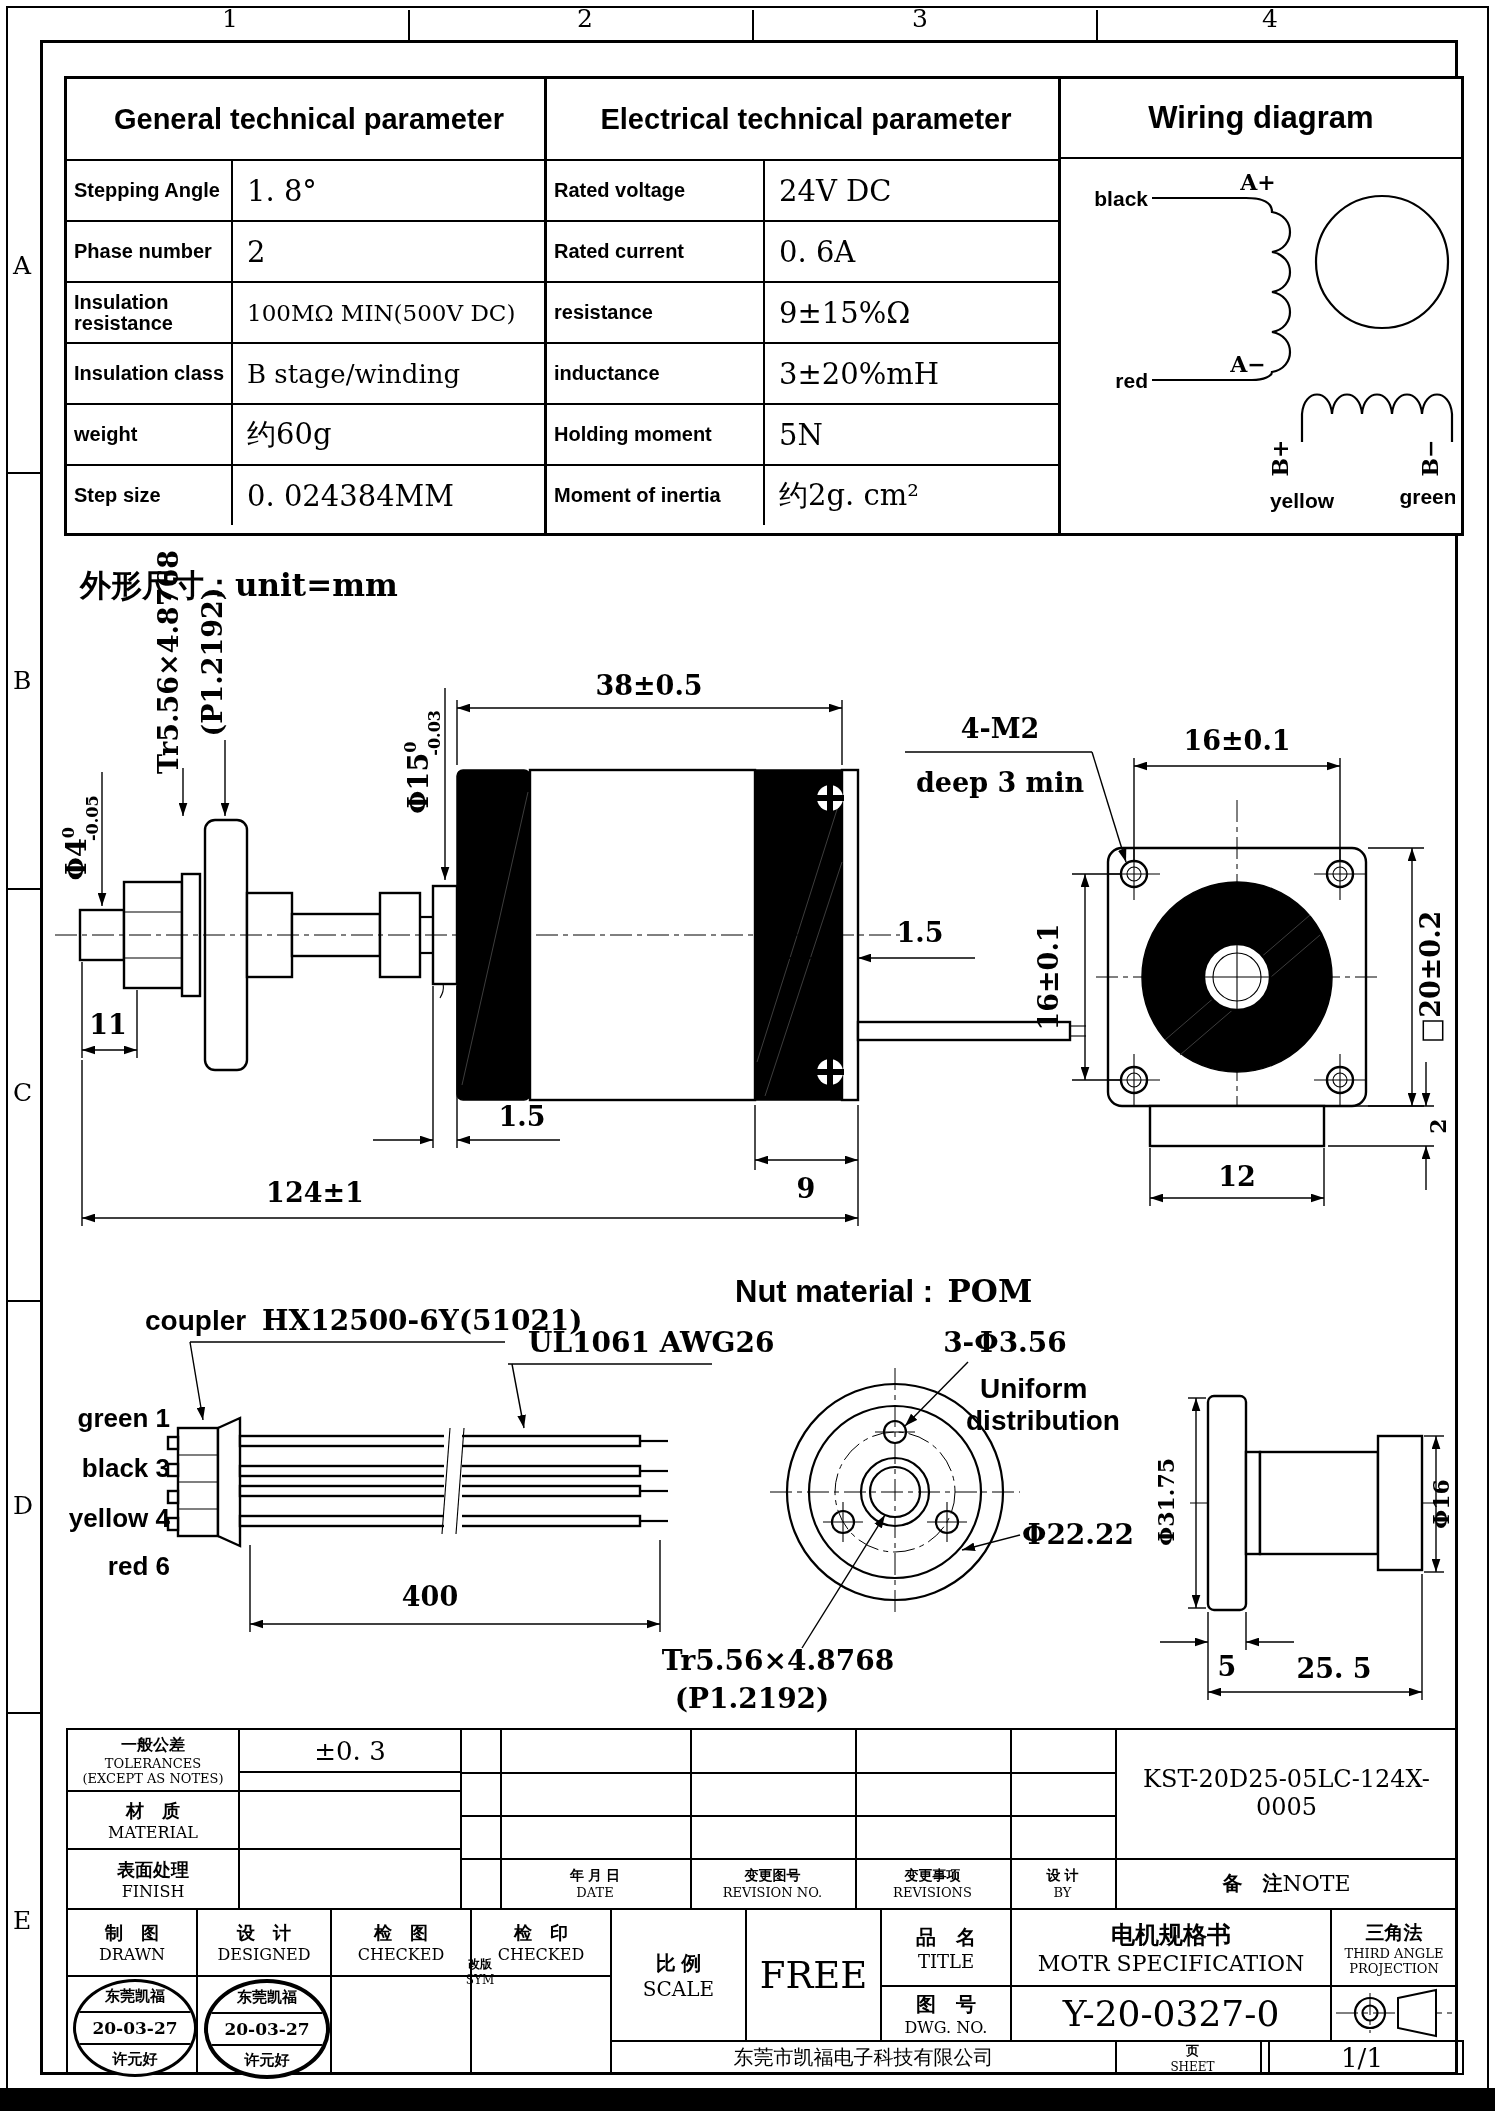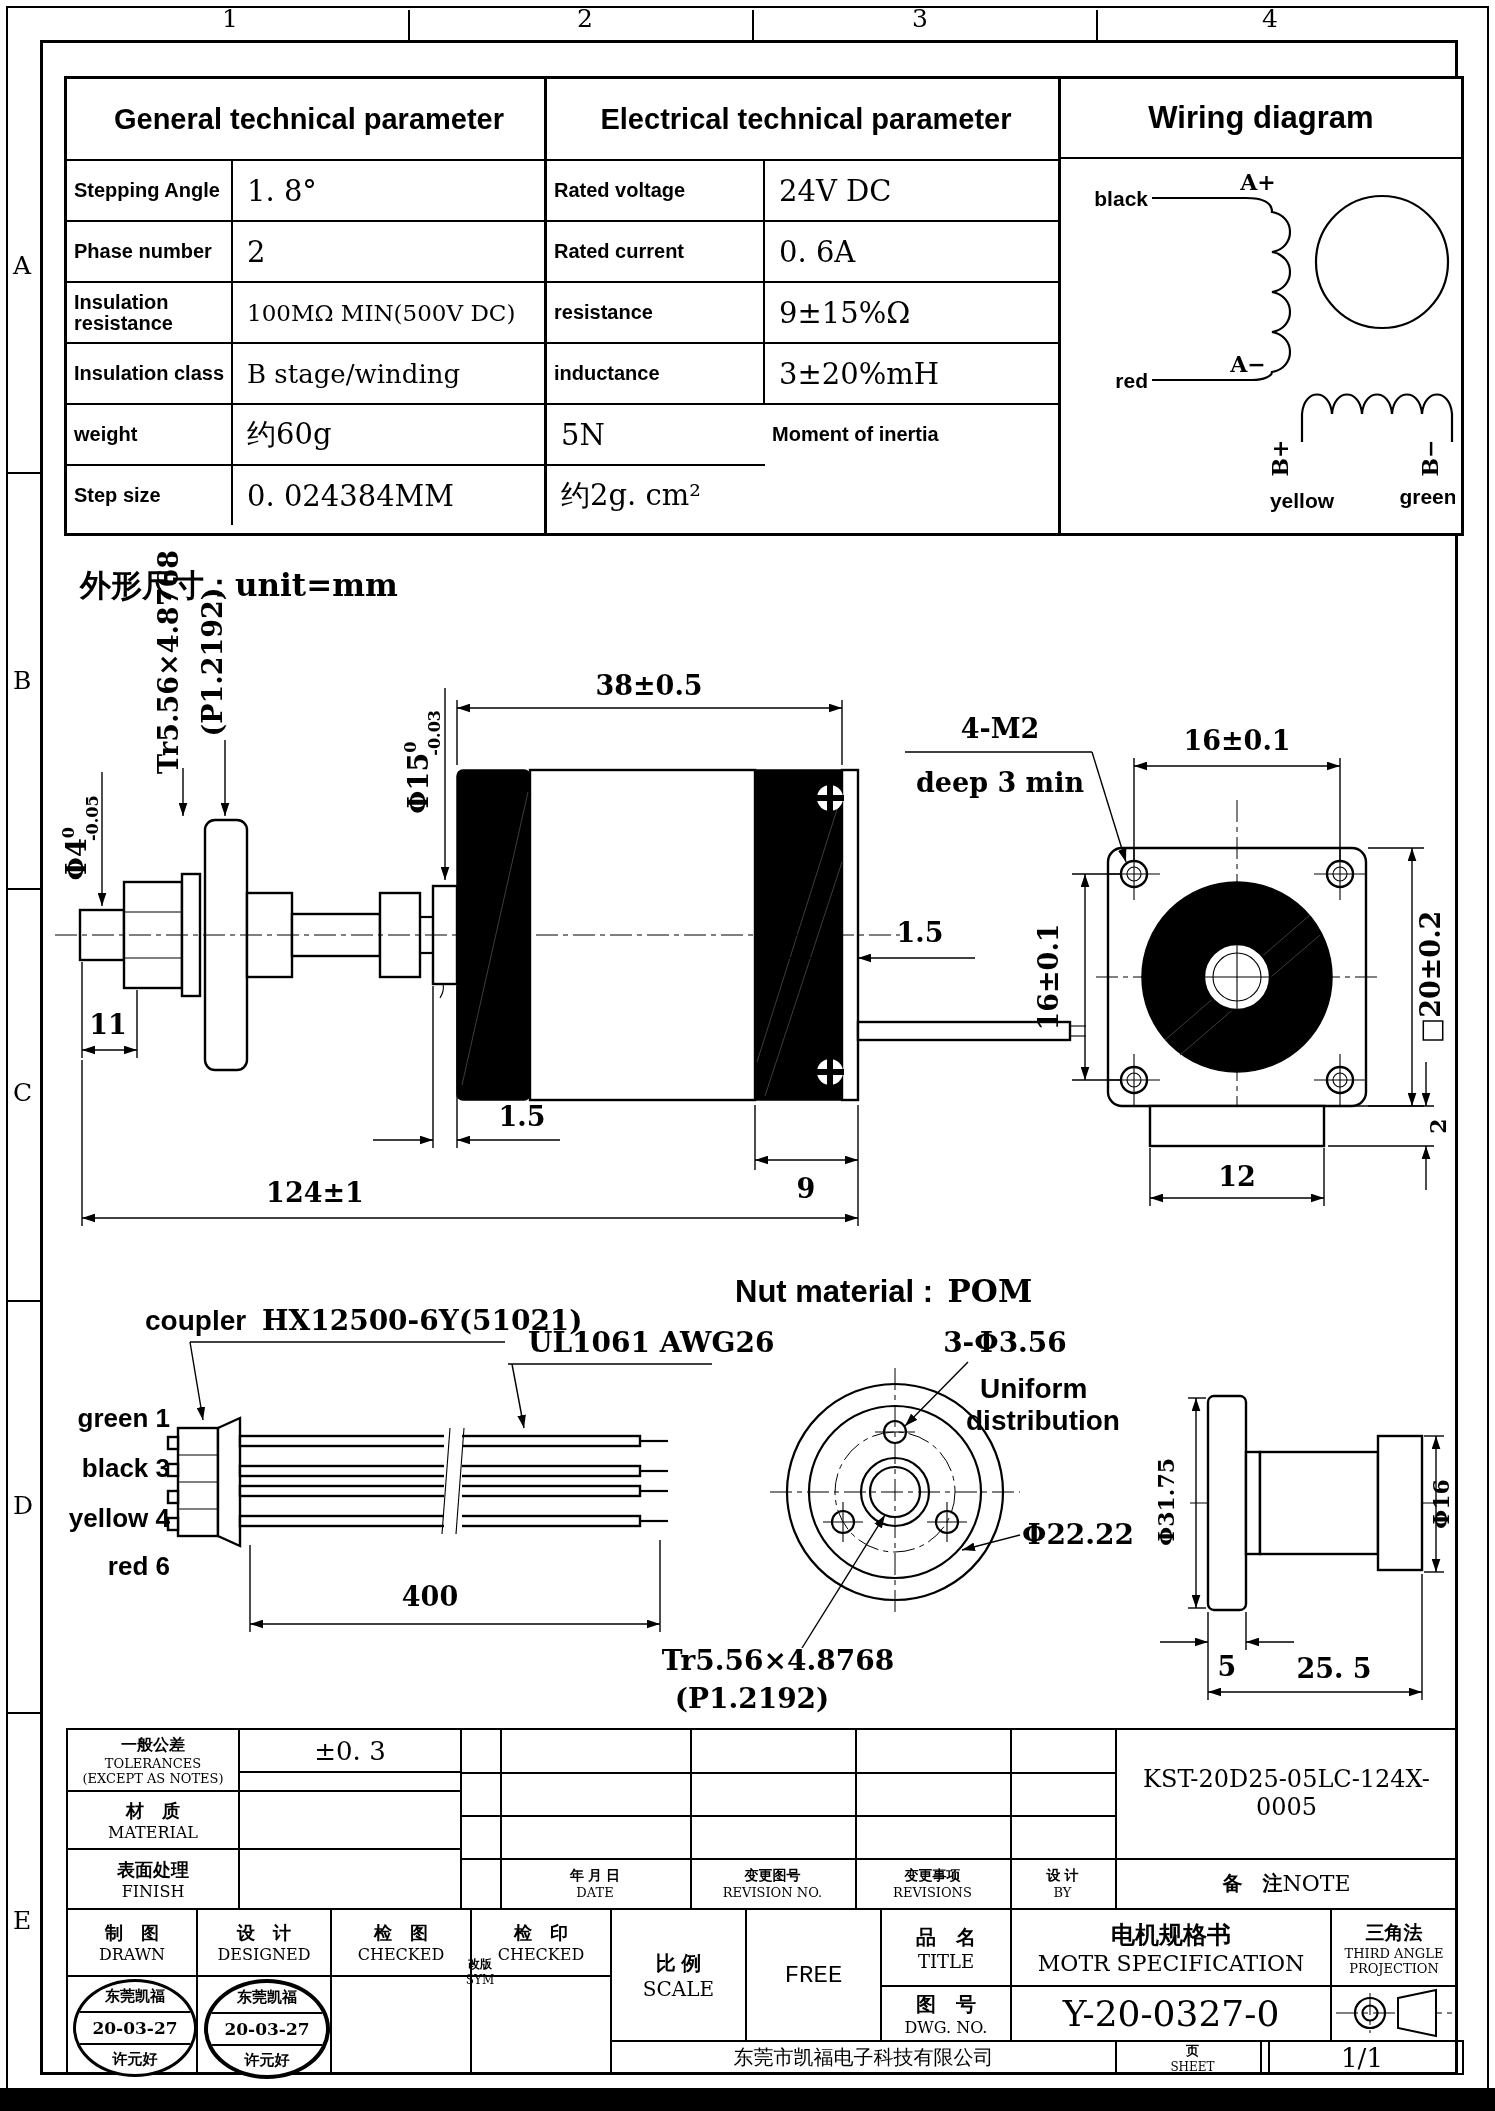--- a/index.html
+++ b/index.html
@@ -24,21 +24,21 @@
         border-bottom:2px solid #000;}
 
   .cell{position:absolute;border:2px solid #000;box-sizing:border-box;}
   .hline{position:absolute;height:2px;background:#000;}
   .vline{position:absolute;width:2px;background:#000;}
   .cc{display:flex;flex-direction:column;align-items:center;justify-content:center;text-align:center;}
   .rw{display:flex;align-items:center;justify-content:center;text-align:center;}
   .ser{font-family:"DejaVu Serif",serif;}
   .f12{font-size:12px;} .f13{font-size:13px;} .f14{font-size:14px;} .f15{font-size:19px;text-align:center;}
   .f16{font-size:16px;} .f18{font-size:18px;} .f20{font-size:20px;} .f22{font-size:22px;}
-  .f24{font-size:24px;} .f26{font-size:26px;} .f28{font-size:24px;font-family:Liberation Mono, monospace;} .f36{font-size:36px;}
+  .f24{font-size:24px;} .f26{font-size:26px;} .f28{font-size:37px;} .f36{font-size:36px;}
   .b{font-weight:bold;}
 
   .stamp{position:absolute;width:118px;height:92px;border-radius:50%;
          display:flex;flex-direction:column;text-align:center;overflow:hidden;background:#fff;}
   .stamp>div{flex:1;display:flex;align-items:center;justify-content:center;font:bold 15px "Liberation Sans",sans-serif;}
   .stamp .mid{border-top:2px solid #000;border-bottom:2px solid #000;font-family:"DejaVu Serif",serif;font-size:17px;}
 
   svg{position:absolute;}
   svg .part{stroke:#000;stroke-width:2.4;fill:#fff;}
   svg .blk{fill:#000;stroke:#000;stroke-width:1.5;}
@@ -101,20 +101,21 @@
   <div class="panel" style="left:544px;top:76px;width:518px;height:454px;grid-template-columns:218px 1fr;grid-template-rows:80px repeat(6,61px);">
     <div class="hdr">Electrical technical parameter</div>
     <div class="lab">Rated voltage</div>
     <div class="val">24V  DC</div>
     <div class="lab">Rated current</div>
     <div class="val">0. 6A</div>
     <div class="lab">resistance</div>
     <div class="val">9±15%Ω</div>
     <div class="lab">inductance</div>
     <div class="val">3±20%mH</div>
+    <div class="lab">Holding moment</div>
     <div class="val">5N</div>
     <div class="lab">Moment of inertia</div>
     <div class="val">约2g. cm²</div>
   </div>
 
   <div class="panel" style="left:1058px;top:76px;width:400px;height:454px;grid-template-columns:1fr;grid-template-rows:80px 1fr;">
     <div class="whdr" style="grid-column:1">Wiring diagram</div>
     <div></div>
   </div>
 

